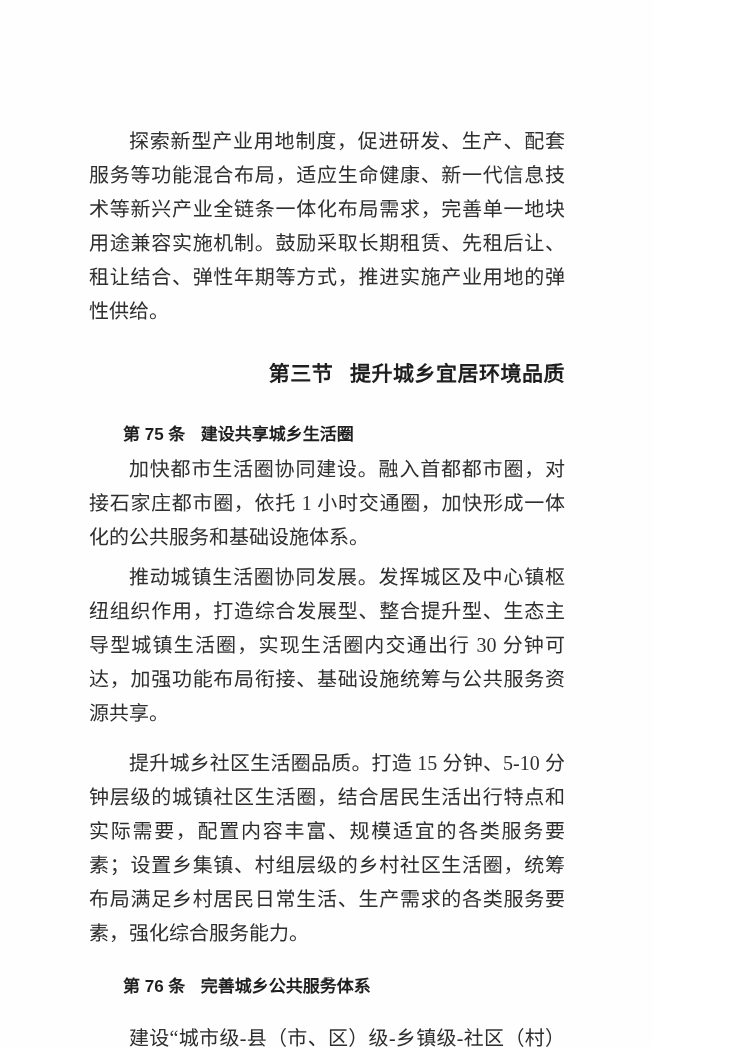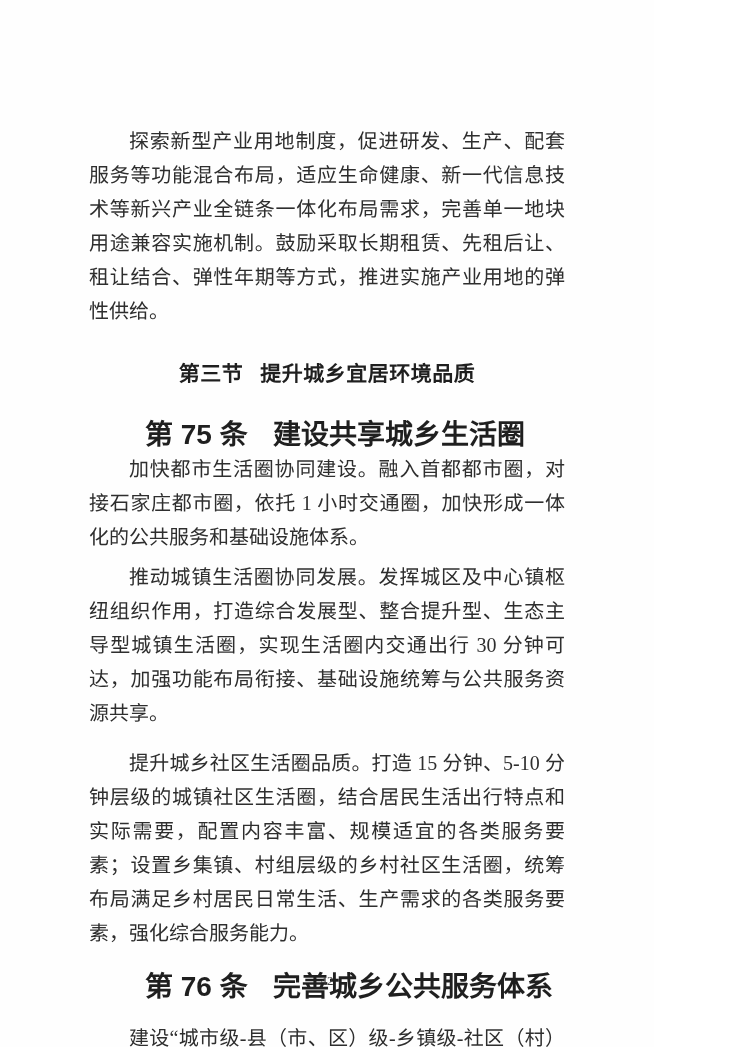--- a/index.html
+++ b/index.html
@@ -32,32 +32,32 @@
   .p-public  { margin-top: 17px; }
   .p-spread  {
     text-align-last: justify;
   }
   .section-heading {
     margin: 28px 0 0 0;
     font-family: "Liberation Sans", "DejaVu Sans", sans-serif;
     font-weight: 700;
     font-size: 21px;
     line-height: 36px;
-    text-align: center;
+    text-align: right;
     color: #1f1f1f;
     letter-spacing: 0.5px;
   }
   .section-heading .h-label {
     margin-right: 0.8em;
   }
   .article-heading {
     margin: 26px 0 0 0;
     font-family: "Liberation Sans", "DejaVu Sans", sans-serif;
     font-weight: 700;
-    font-size: 28px;
+    font-size: 17px;
     line-height: 34px;
     padding-left: 2em;
     color: #1f1f1f;
   }
   .article-heading.second {
     margin-top: 20px;
   }
   .article-heading .h-label {
     margin-right: 0.9em;
   }

